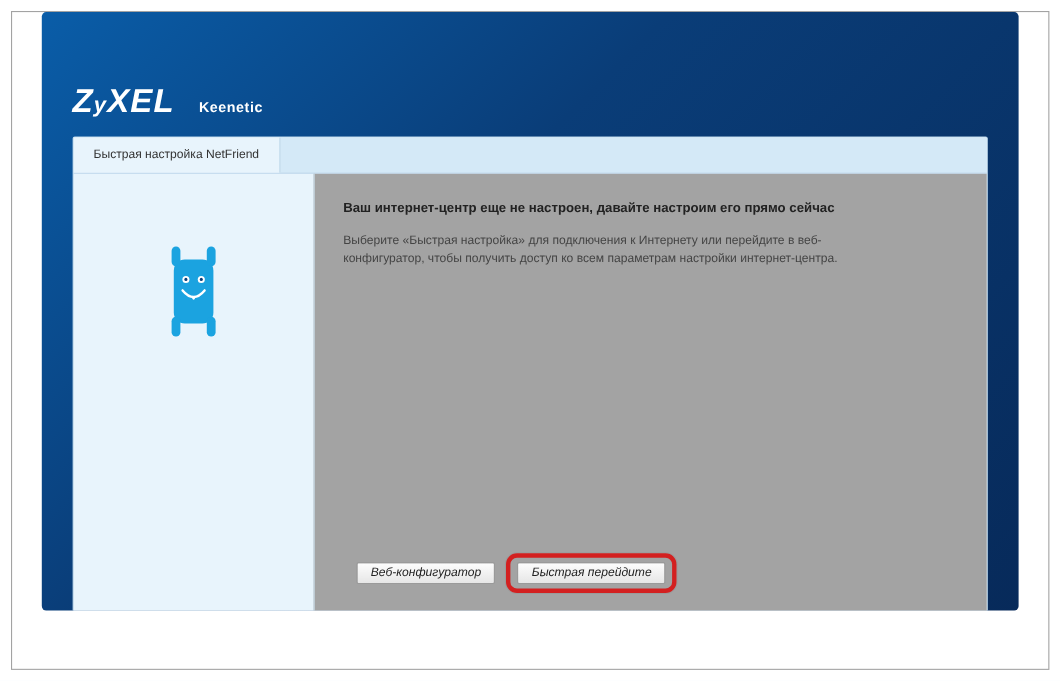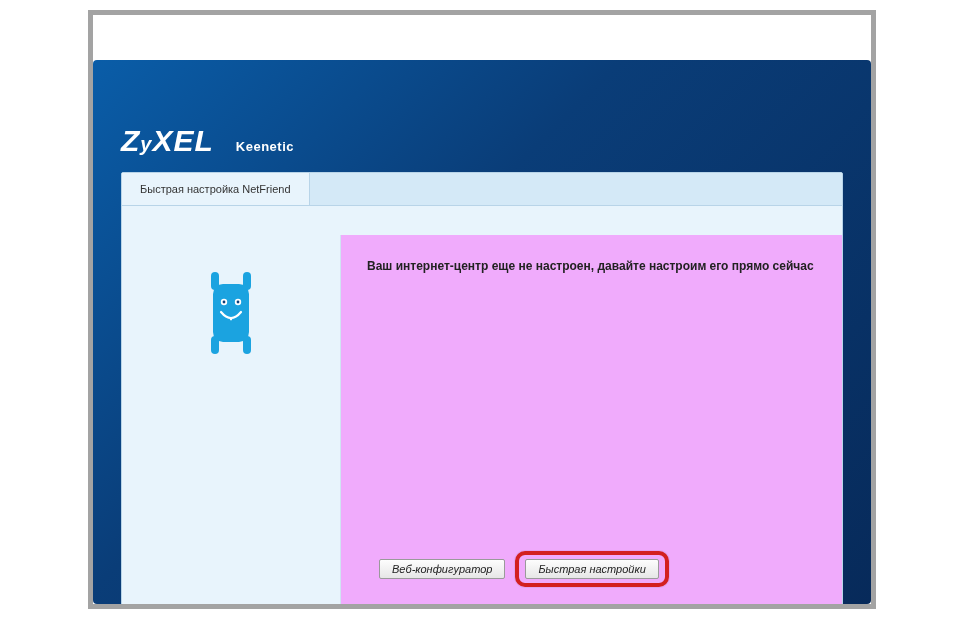--- a/index.html
+++ b/index.html
@@ -7,26 +7,26 @@
       width: 964px;
       height: 619px;
       background: #fff;
       font-family: Arial, Helvetica, sans-serif;
       font-size: 11px;
       display: flex;
       align-items: center;
       justify-content: center;
     }
     .outer-frame {
-      width: 788px;
+      width: 944px;
       height: 599px;
-      border: 5px solid #a3a3a3;
+      border: 1px solid #a3a3a3;
       background: #fff;
       display: flex;
-      align-items: flex-end;
+      align-items: flex-start;
       justify-content: center;
     }
     .router-panel {
       width: 888px;
       height: 544px;
       background: linear-gradient(135deg, #0a5da8 0%, #0a3d78 40%, #072a5a 100%);
       border-radius: 4px;
       padding: 0;
       position: relative;
       overflow: hidden;
@@ -86,26 +86,25 @@
       align-items: flex-start;
       justify-content: center;
       padding-top: 60px;
     }
     .mascot {
       width: 64px;
       height: 90px;
     }
     .main-area {
       flex: 1;
-      background: #f0abfc;
+      background: #a3a3a3;
       border-left: 1px solid #d0e4f2;
       display: flex;
       flex-direction: column;
       padding: 24px 26px 14px 26px;
-      margin-top: 29px;
     }
     .headline {
       font-size: 12px;
       font-weight: bold;
       color: #222;
       margin-bottom: 16px;
     }
     .description {
       font-size: 11px;
       color: #444;
@@ -169,25 +168,26 @@
             <circle cx="39" cy="36" r="3.2" fill="#fff"></circle>
             <circle cx="25" cy="36" r="1.4" fill="#0a3d78"></circle>
             <circle cx="39" cy="36" r="1.4" fill="#0a3d78"></circle>
             <path d="M22 46 Q32 58 42 46" stroke="#fff" stroke-width="2.2" fill="none" stroke-linecap="round"></path>
             <path d="M30 51 Q32 58 34 51" fill="#fff"></path>
           </svg>
         </div>
 
         <div class="main-area">
           <div class="headline">Ваш интернет-центр еще не настроен, давайте настроим его прямо сейчас</div>
+          <div class="description">Выберите «Быстрая настройка» для подключения к Интернету или перейдите в веб-конфигуратор, чтобы получить доступ ко всем параметрам настройки интернет-центра.</div>
           <div class="spacer"></div>
           <div class="button-row">
             <button class="btn">Веб-конфигуратор</button>
             <span class="highlight-ring">
-              <button class="btn">Быстрая настройки</button>
+              <button class="btn">Быстрая перейдите</button>
             </span>
           </div>
         </div>
       </div>
     </div>
 
   </div>
 </div>
 
 </body></html>

